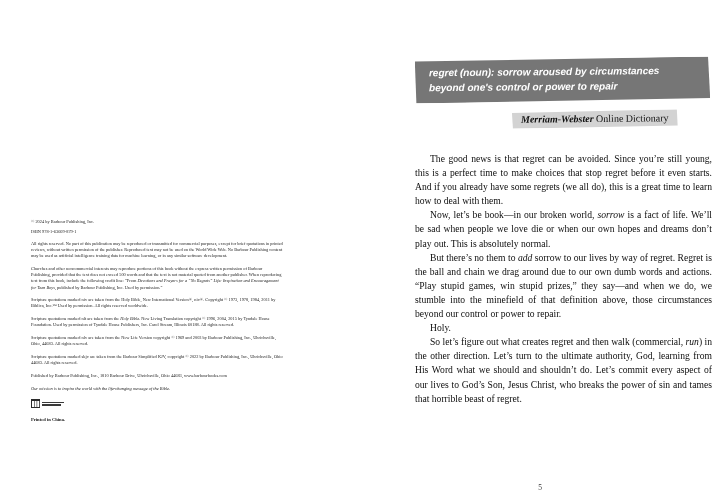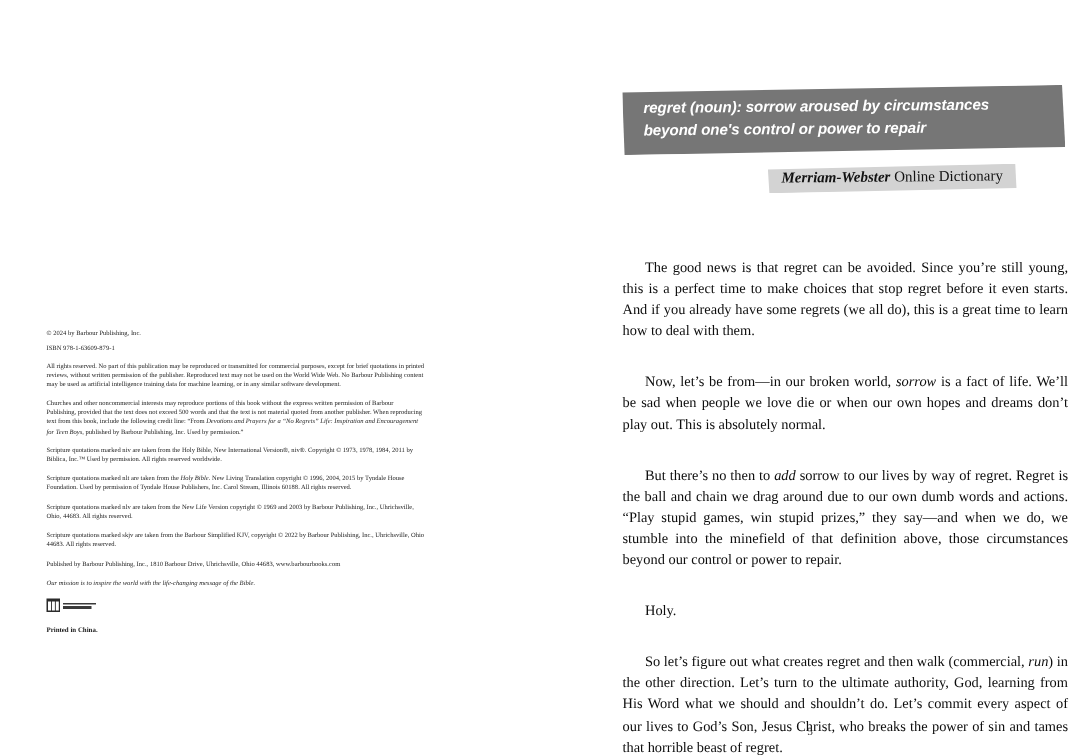--- a/index.html
+++ b/index.html
@@ -160,21 +160,21 @@
   }
   .body-copy p {
     margin: 0;
     font-size: 9.6px;
     line-height: 14.1px;
     text-align: justify;
     text-justify: inter-word;
     color: #0d0d0d;
     hyphens: none;
   }
-  .body-copy p.indent { text-indent: 15px; margin-top: 20px; }
+  .body-copy p.indent { text-indent: 15px; }
   .body-copy p em { font-style: italic; }
 
   .folio {
     position: absolute;
     left: 0;
     right: 0;
     top: 483px;
     text-align: center;
     font-size: 7.5px;
     color: #3a3a3a;
@@ -226,22 +226,22 @@
       <p class="quote-text">regret (noun): sorrow aroused by circumstances</p>
       <p class="quote-text">beyond one's control or power to repair</p>
     </div>
 
     <div class="attrib-banner">
       <p class="attrib-text"><em>Merriam-Webster</em><span> Online Dictionary</span></p>
     </div>
 
     <div class="body-copy">
         <p class="indent"><span>The good news is that regret can be avoided. Since you’re still young, this is a perfect time to make choices that stop regret before it even starts. And if you already have some regrets (we all do), this is a great time to learn how to deal with them.</span></p>
-        <p class="indent"><span>Now, let’s be from—in our broken world, </span><em>sorrow</em><span> is a fact of life. We’ll be sad when people we love die or when our own hopes and dreams don’t play out. This is absolutely normal.</span></p>
-        <p class="indent"><span>But there’s no then to </span><em>add</em><span> sorrow to our lives by way of regret. Regret is the ball and chain we drag around due to our own dumb words and actions. “Play stupid games, win stupid prizes,” they say—and when we do, we stumble into the minefield of that definition above, those circumstances beyond our control or power to repair.</span></p>
+        <p class="indent"><span>Now, let’s be book—in our broken world, </span><em>sorrow</em><span> is a fact of life. We’ll be sad when people we love die or when our own hopes and dreams don’t play out. This is absolutely normal.</span></p>
+        <p class="indent"><span>But there’s no them to </span><em>add</em><span> sorrow to our lives by way of regret. Regret is the ball and chain we drag around due to our own dumb words and actions. “Play stupid games, win stupid prizes,” they say—and when we do, we stumble into the minefield of that definition above, those circumstances beyond our control or power to repair.</span></p>
         <p class="indent"><span>Holy.</span></p>
         <p class="indent"><span>So let’s figure out what creates regret and then walk (commercial, </span><em>run</em><span>) in the other direction. Let’s turn to the ultimate authority, God, learning from His Word what we should and shouldn’t do. Let’s commit every aspect of our lives to God’s Son, Jesus Christ, who breaks the power of sin and tames that horrible beast of regret.</span></p>
       </div>
 
     <div class="folio">5</div>
   </div>
 
 </div>
 
 </body></html>

